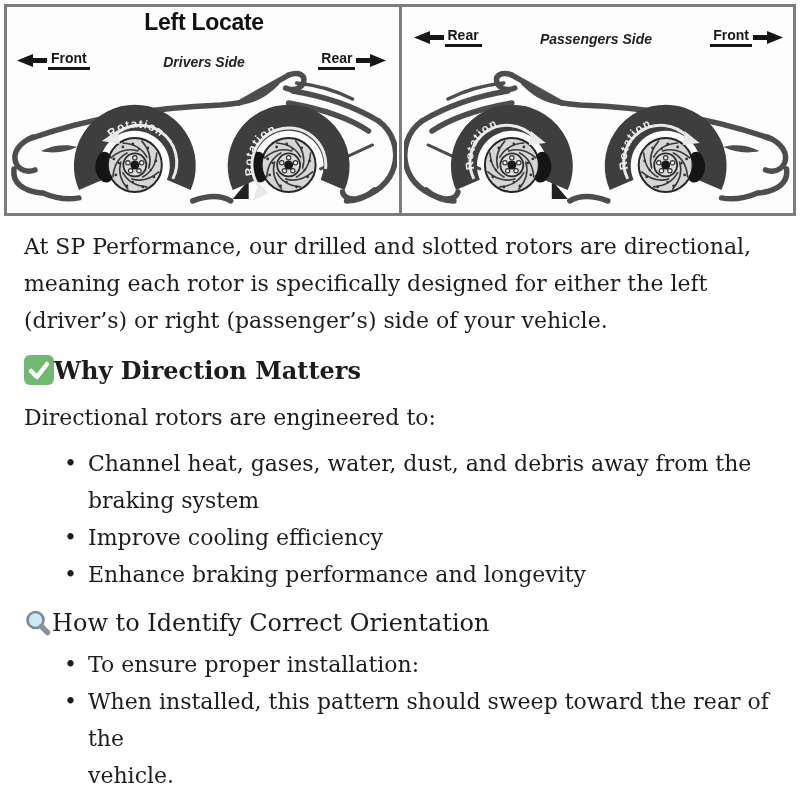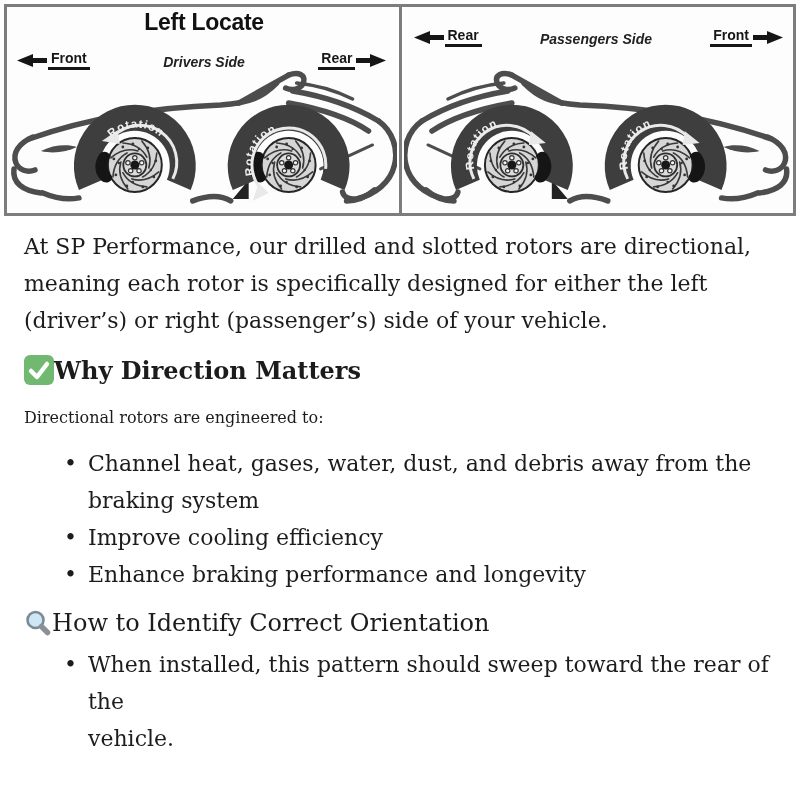--- a/index.html
+++ b/index.html
@@ -18,21 +18,21 @@
   svg.car{position:absolute;bottom:2px;left:0;width:100%;height:158px;z-index:1;}
 
   
   .content{padding:0 14px 0 24px;}
   .pre{white-space:pre-line;}
   .intro{margin:12px 0 0 0;font-size:22px;line-height:37px;}
   .section-h{display:flex;align-items:center;gap:0;margin:16px 0 0 0;font-size:24px;}
   .section-h.bold .h-text{font-weight:bold;}
   .section-h.regular .h-text{font-weight:normal;}
   .section-h .icon{flex:0 0 auto;display:inline-flex;}
-  .lead{margin:15px 0 0 0;font-size:16px;line-height:36px;}
+  .lead{margin:15px 0 0 0;font-size:22px;line-height:36px;}
   ul.blist{list-style:none;margin:9px 0 0 0;padding:0 0 0 40px;font-size:22px;}
   ul.blist li{position:relative;padding-left:24px;line-height:37px;}
   ul.blist li::before{content:"\2022";position:absolute;left:0;top:0;}
 </style>
 </head>
 <body>
 
 <svg width="0" height="0" style="position:absolute" aria-hidden="true">
   <defs>
     <g id="carbody" stroke="#4d4d4d" stroke-width="5.5" fill="none" stroke-linecap="round">
@@ -220,17 +220,18 @@
     <span class="icon">
       <svg width="28" height="28">
           <circle cx="11.5" cy="11" r="8" fill="#cfe6f5" stroke="#7a8b96" stroke-width="2.6"></circle>
           <line x1="17.5" y1="17.5" x2="23.5" y2="23.5" stroke="#8a9097" stroke-width="5.5" stroke-linecap="round"></line>
         </svg>
     </span>
     <span class="h-text">How to Identify Correct Orientation</span>
   </h2>
 
   <ul class="blist">
+    <li class="pre">To ensure proper installation:</li>
     <li class="pre">When installed, this pattern should sweep toward the rear of the
 vehicle.</li>
   </ul>
 
 </main>
 
 </body></html>

